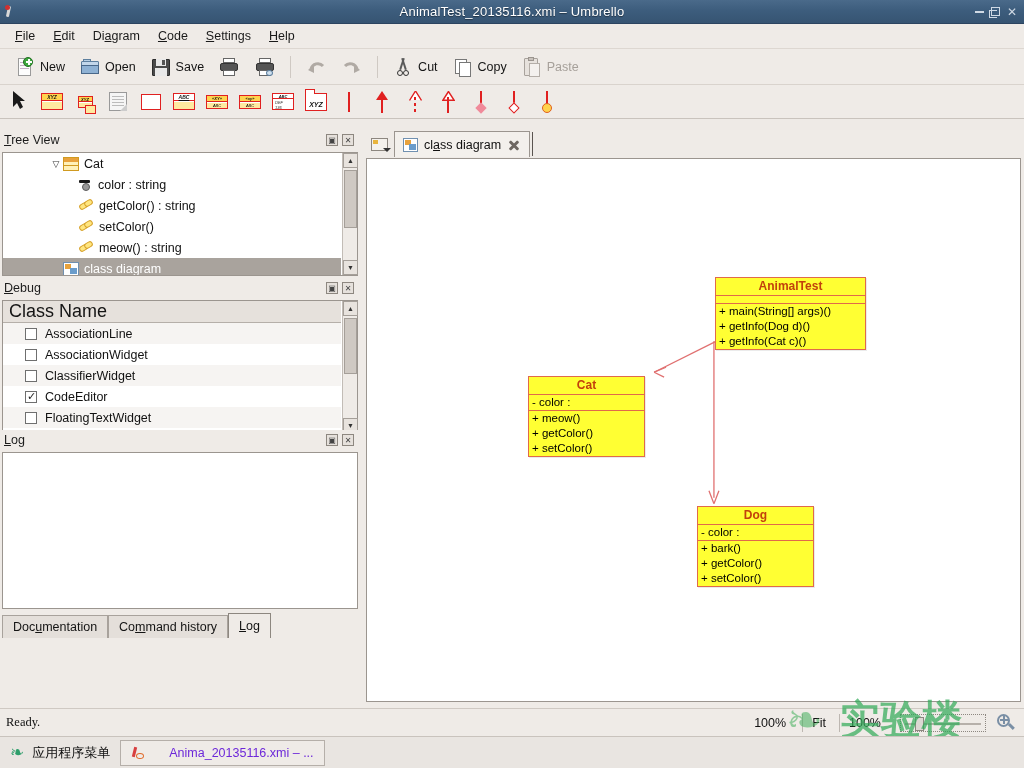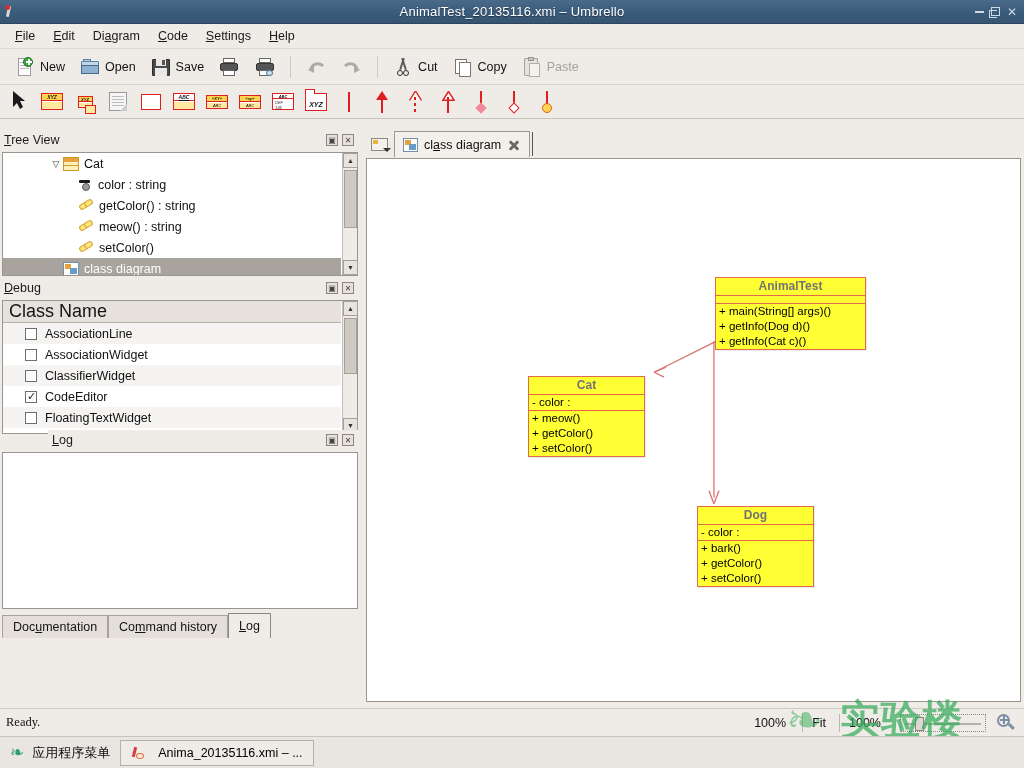--- a/index.html
+++ b/index.html
@@ -202,21 +202,21 @@
   .closex { width:14px; height:14px; position:relative; cursor:default; }
   .closex:before, .closex:after { content:""; position:absolute; left:1px; top:6px; width:12px; height:3px; background:#6e6862; border-radius:1px; }
   .closex:before { transform: rotate(45deg); }
   .closex:after { transform: rotate(-45deg); }
   .tabgap { width:1px; height:24px; background:#5a5450; margin-left:2px; }
 
   .canvas-wrap { position:absolute; left:4px; top:28px; width:655px; height:544px; background:#fff; border:1px solid #9b958f; overflow:hidden; }
   .canvas { position:absolute; left:0; top:0; width:100%; height:100%; }
 
   .umlcls { position:absolute; background:#ffff33; border:1.5px solid #e06a4a; box-shadow:1px 1px 0 rgba(0,0,0,.08); }
-  .umlcls .cname { text-align:center; font-weight:bold; font-size:12px; color:#737373; padding:1px 0 2px; border-bottom:1.5px solid #e06a4a; }
+  .umlcls .cname { text-align:center; font-weight:bold; font-size:12px; color:#c2410c; padding:1px 0 2px; border-bottom:1.5px solid #e06a4a; }
   .umlcls .sect { border-bottom:1.5px solid #e06a4a; }
   .umlcls .sect:last-child { border-bottom:none; }
   .umlcls .line { font-size:11.5px; color:#000; padding:0 3px; line-height:15px; white-space:nowrap; }
   .umlcls .empty { height:8px; }
 
   
   .statusbar { position:absolute; left:0; top:708px; width:1024px; height:28px; background:#efebe7; border-top:1px solid #cfc9c3; display:flex; align-items:center; }
   .statusbar .ready { padding-left:6px; font-size:12.5px; color:#111;font-family:Liberation Serif, serif; }
   .zoomgrp { margin-left:auto; display:flex; align-items:center; gap:4px; padding-right:8px; }
   .zoompct { font-size:12.5px; color:#111; padding:0 12px; }
@@ -228,21 +228,21 @@
   .zicon .lens { position:absolute; left:1px; top:1px; width:13px; height:13px; border:2px solid #7a8fa5; border-radius:50%; }
   .zicon .hdl { position:absolute; left:12px; top:12px; width:7px; height:2.5px; background:#7a8fa5; transform:rotate(45deg); }
   .zicon .pl:before { content:""; position:absolute; left:6.5px; top:3.5px; width:2px; height:8px; background:#7a8fa5; }
   .zicon .pl:after { content:""; position:absolute; left:3.5px; top:6.5px; width:8px; height:2px; background:#7a8fa5; }
 
   
   .taskbar { position:absolute; left:0; top:736px; width:1024px; height:32px; background:#e9e5e1; border-top:1px solid #c9c3bd; display:flex; align-items:center; }
   .startbtn { display:flex; align-items:center; gap:8px; padding:0 10px; height:30px; cursor:default; }
   .startbtn .glyph { color:#2e9e6b; font-size:17px; line-height:1; }
   .startbtn .txt { font-size:13px; color:#111; }
-  .taskitem { display:flex; align-items:center; gap:11px; height:26px; padding:0 10px; background:#efebe7; border:1px solid #b5afa9; font-size:12.5px; color:#000000; cursor:default; }
+  .taskitem { display:flex; align-items:center; gap:22px; height:26px; padding:0 10px; background:#efebe7; border:1px solid #b5afa9; font-size:12.5px; color:#6d28d9; cursor:default; }
   .taskitem .ti-ic { width:16px; height:14px; position:relative; }
   .taskitem .ti-ic .p { position:absolute; left:2px; top:1px; width:3px; height:10px; background:#d84040; transform:rotate(14deg); }
   .taskitem .ti-ic .o { position:absolute; left:5px; top:7px; width:8px; height:6px; border:1.5px solid #e06a2a; border-radius:50%; }
 
   
   .watermark { position:absolute; right:28px; top:692px; width:210px; height:70px; pointer-events:none; }
   .wm-leaf { position:absolute; left:0; top:6px; font-size:44px; color:#43b05c; opacity:.55; line-height:1; }
   .wm-cn { position:absolute; left:46px; top:0px; font-size:40px; font-weight:bold; color:#2faa57; opacity:.7; letter-spacing:1px; font-family:"DejaVu Sans", sans-serif;margin-left:8px; }
   .wm-en { position:absolute; left:52px; top:46px; font-size:15px; color:#3ba85a; opacity:.75; letter-spacing:.5px; }
 </style>
@@ -499,28 +499,28 @@
                   <i class="r1"></i>
                   <i class="r2"></i>
                 </span>
               <span>getColor() : string</span>
             </div>
             <div class="trow" style="padding-left:76px">
               <span class="ticon ic-op">
                   <i class="r1"></i>
                   <i class="r2"></i>
                 </span>
-              <span>meow() : string</span>
+              <span>setColor()</span>
             </div>
             <div class="trow" style="padding-left:76px">
               <span class="ticon ic-op">
                   <i class="r1"></i>
                   <i class="r2"></i>
                 </span>
-              <span>setColor()</span>
+              <span>meow() : string</span>
             </div>
             <div class="trow sel" style="padding-left:60px">
               <span class="ticon ic-diagram"></span>
               <span>class diagram</span>
             </div>
 
           </div>
           <div class="vscroll">
             <div class="arrowbtn">▲</div>
             <div class="thumb" style="top:17px;height:58px;"></div>
@@ -562,21 +562,21 @@
             </div>
           </div>
           <div class="vscroll">
             <div class="arrowbtn">▲</div>
             <div class="thumb" style="top:17px;height:56px;"></div>
             <div class="arrowbtn bot">▼</div>
           </div>
         </div>
       </div>
 
-      <div class="dock logdock" style="height:230px;padding-left:48px;">
+      <div class="dock logdock" style="height:230px;">
         <div class="dock-title">
           <span><u>L</u>og</span>
           <span class="dock-btns">
             <span class="dbtn">▣</span>
             <span class="dbtn">✕</span>
           </span>
         </div>
         <div class="log-panel"></div>
         <div class="tabsrow">
           <div class="btab">Doc<u>u</u>mentation</div>

